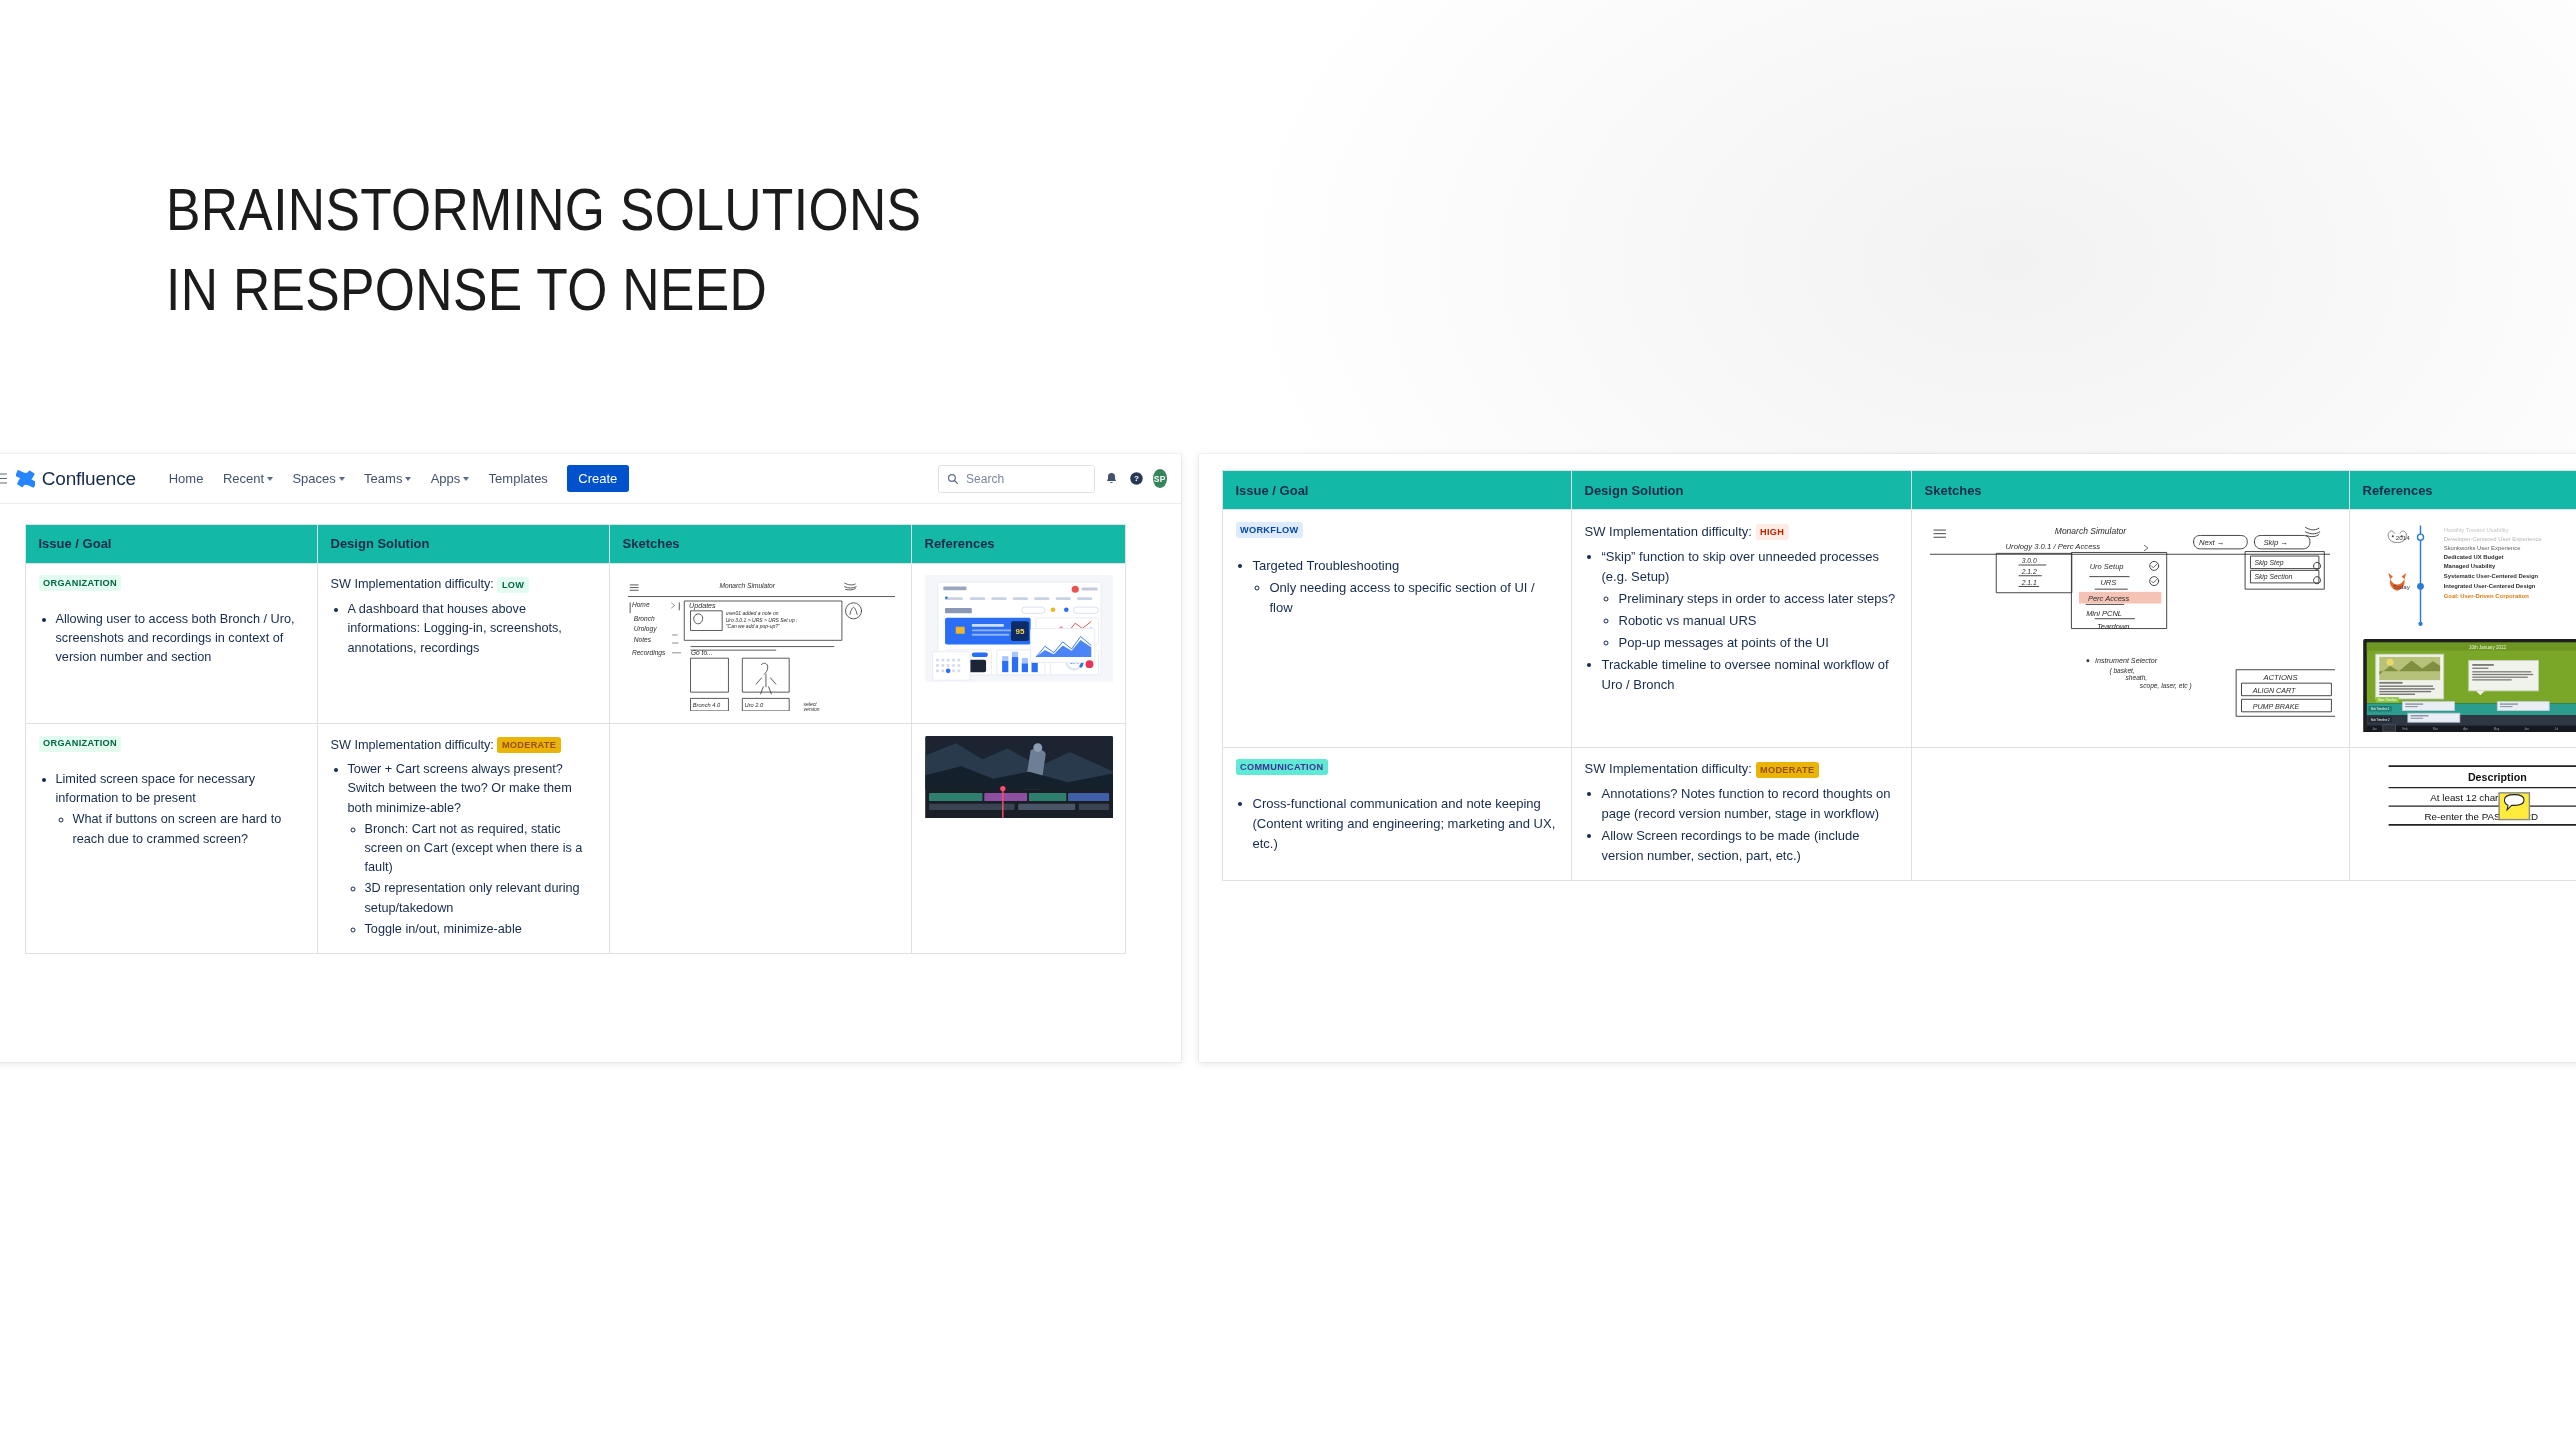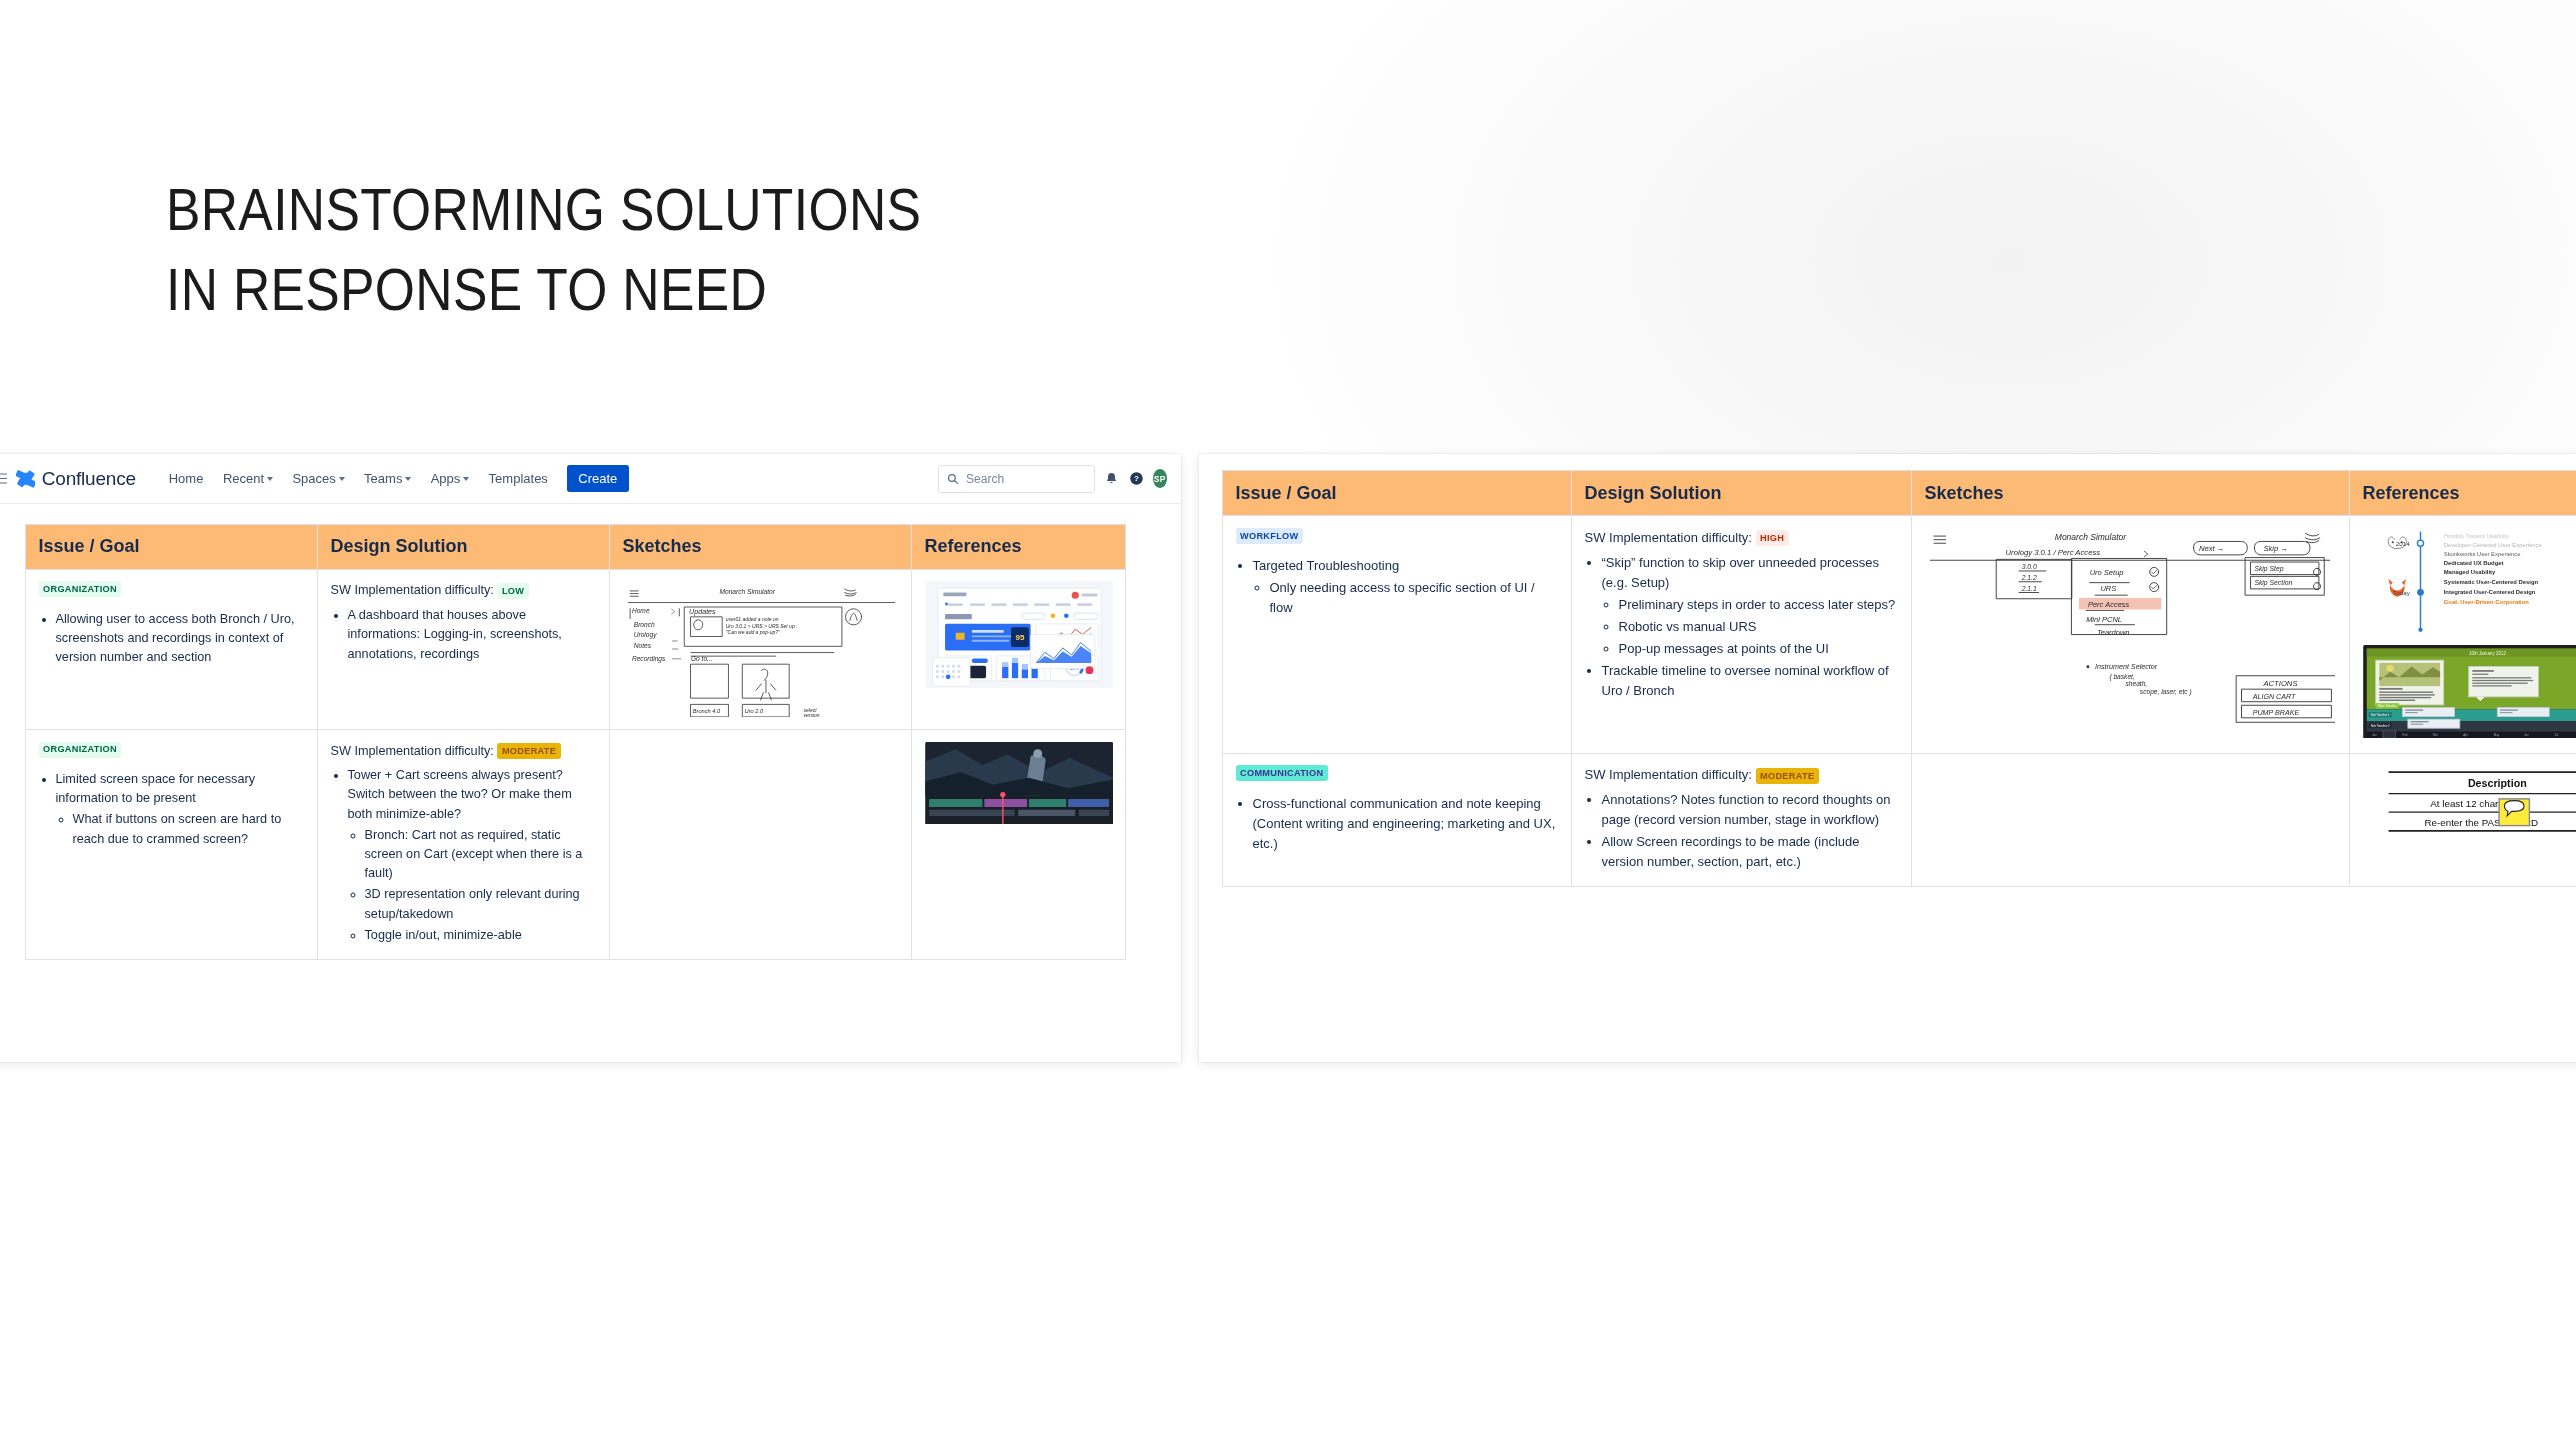--- a/index.html
+++ b/index.html
@@ -118,23 +118,23 @@
   }
   #panel-left table.cf-table  { width: 1100px; }
   #panel-right table.cf-table { width: 1395px; }
 
   table.cf-table th, table.cf-table td {
     border: 0.9px solid #dfe1e6;
     vertical-align: top;
     text-align: left;
   }
   table.cf-table th {
-    background: #fdba74;
+    background: #14b8a6;
     padding: 11.6px 12.5px;
-    font-size: 18px;
+    font-size: 13px;
     font-weight: 700;
     color: #172b4d;
   }
   table.cf-table td { padding: 11.6px 12.5px; }
 
   .cell-text {
     font-size: 12.7px; line-height: 1.52; color: #172b4d;
   }
   #panel-right .cell-text { font-size: 13px; line-height: 1.55; }
 
@@ -151,21 +151,21 @@
     font-size: 9.2px; font-weight: 700; letter-spacing: 0.3px;
     padding: 1.8px 4.5px; border-radius: 2.7px;
     text-transform: uppercase; vertical-align: middle;
     line-height: 1.35;
   }
   .lz-green  { background: #e3fcef; color: #006644; text-align: right; }
   .lz-blue   { background: #deebff; color: #0747a6; }
   .lz-purple { background: #5eead4; color: #403294; }
   .lz-yellow { background: #eab308; color: #974f0c; }
   .lz-red    { background: #ffebe6; color: #bf2600; }
-  .cat-badge { margin-bottom: 7px; display: inline-block; }
+  .cat-badge { margin-bottom: 13px; display: inline-block; }
 
   
   .thumb { display: block; border-radius: 1.8px; overflow: hidden; }
   .sketch-svg { display: block; background: #fff; }
 
   
   .panel-fade {
     position: absolute; left: 0; right: 0; bottom: 0; height: 23px;
     background: linear-gradient(to bottom, rgba(255,255,255,0), #ffffff 85%);
     pointer-events: none;

